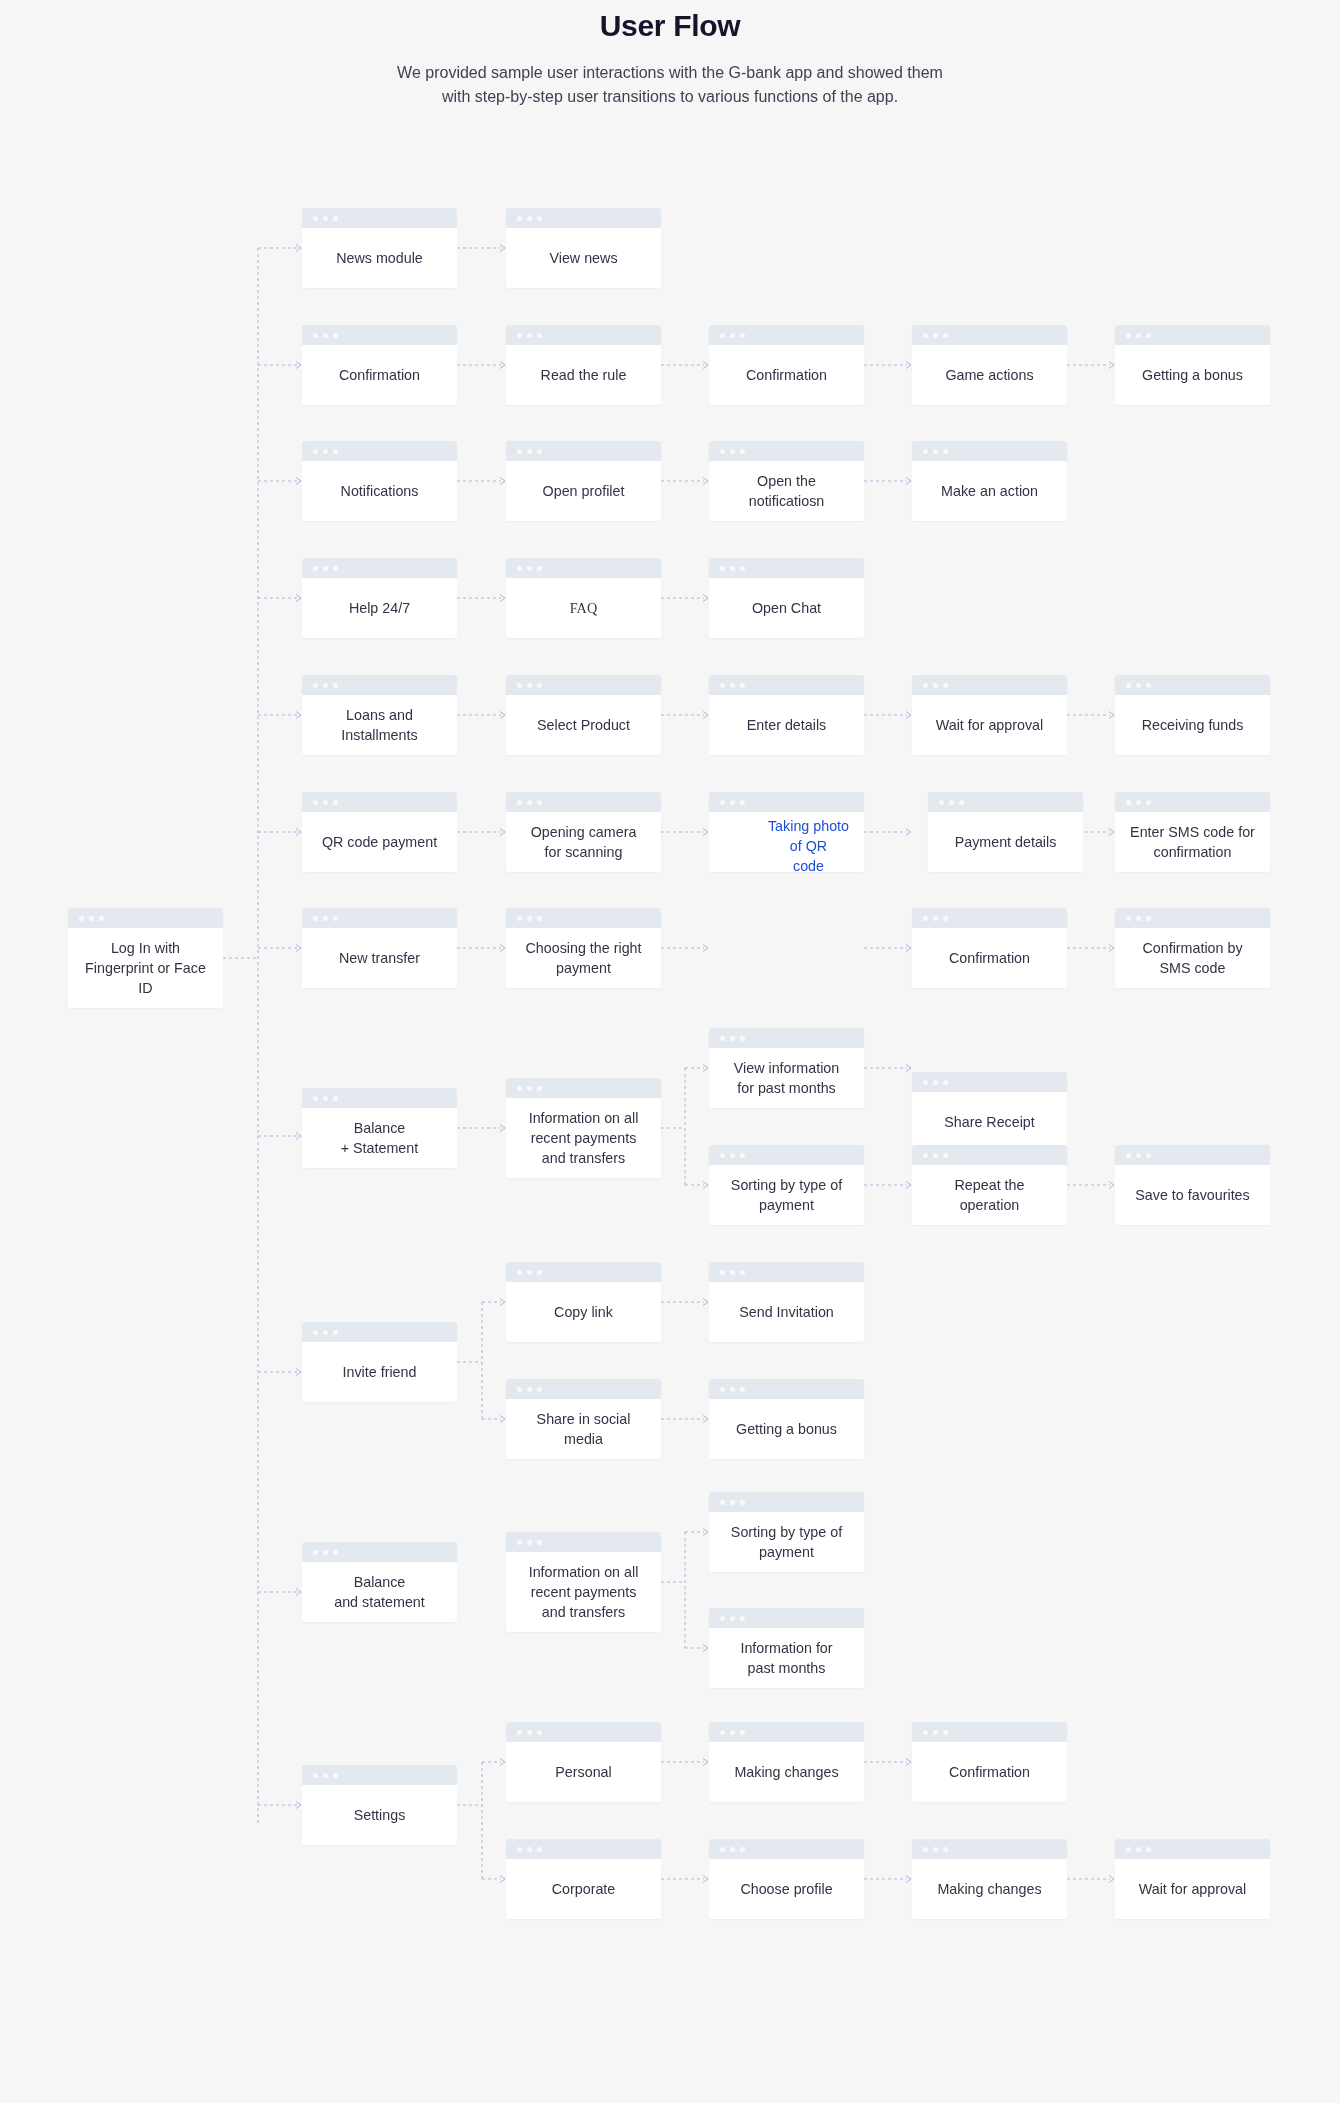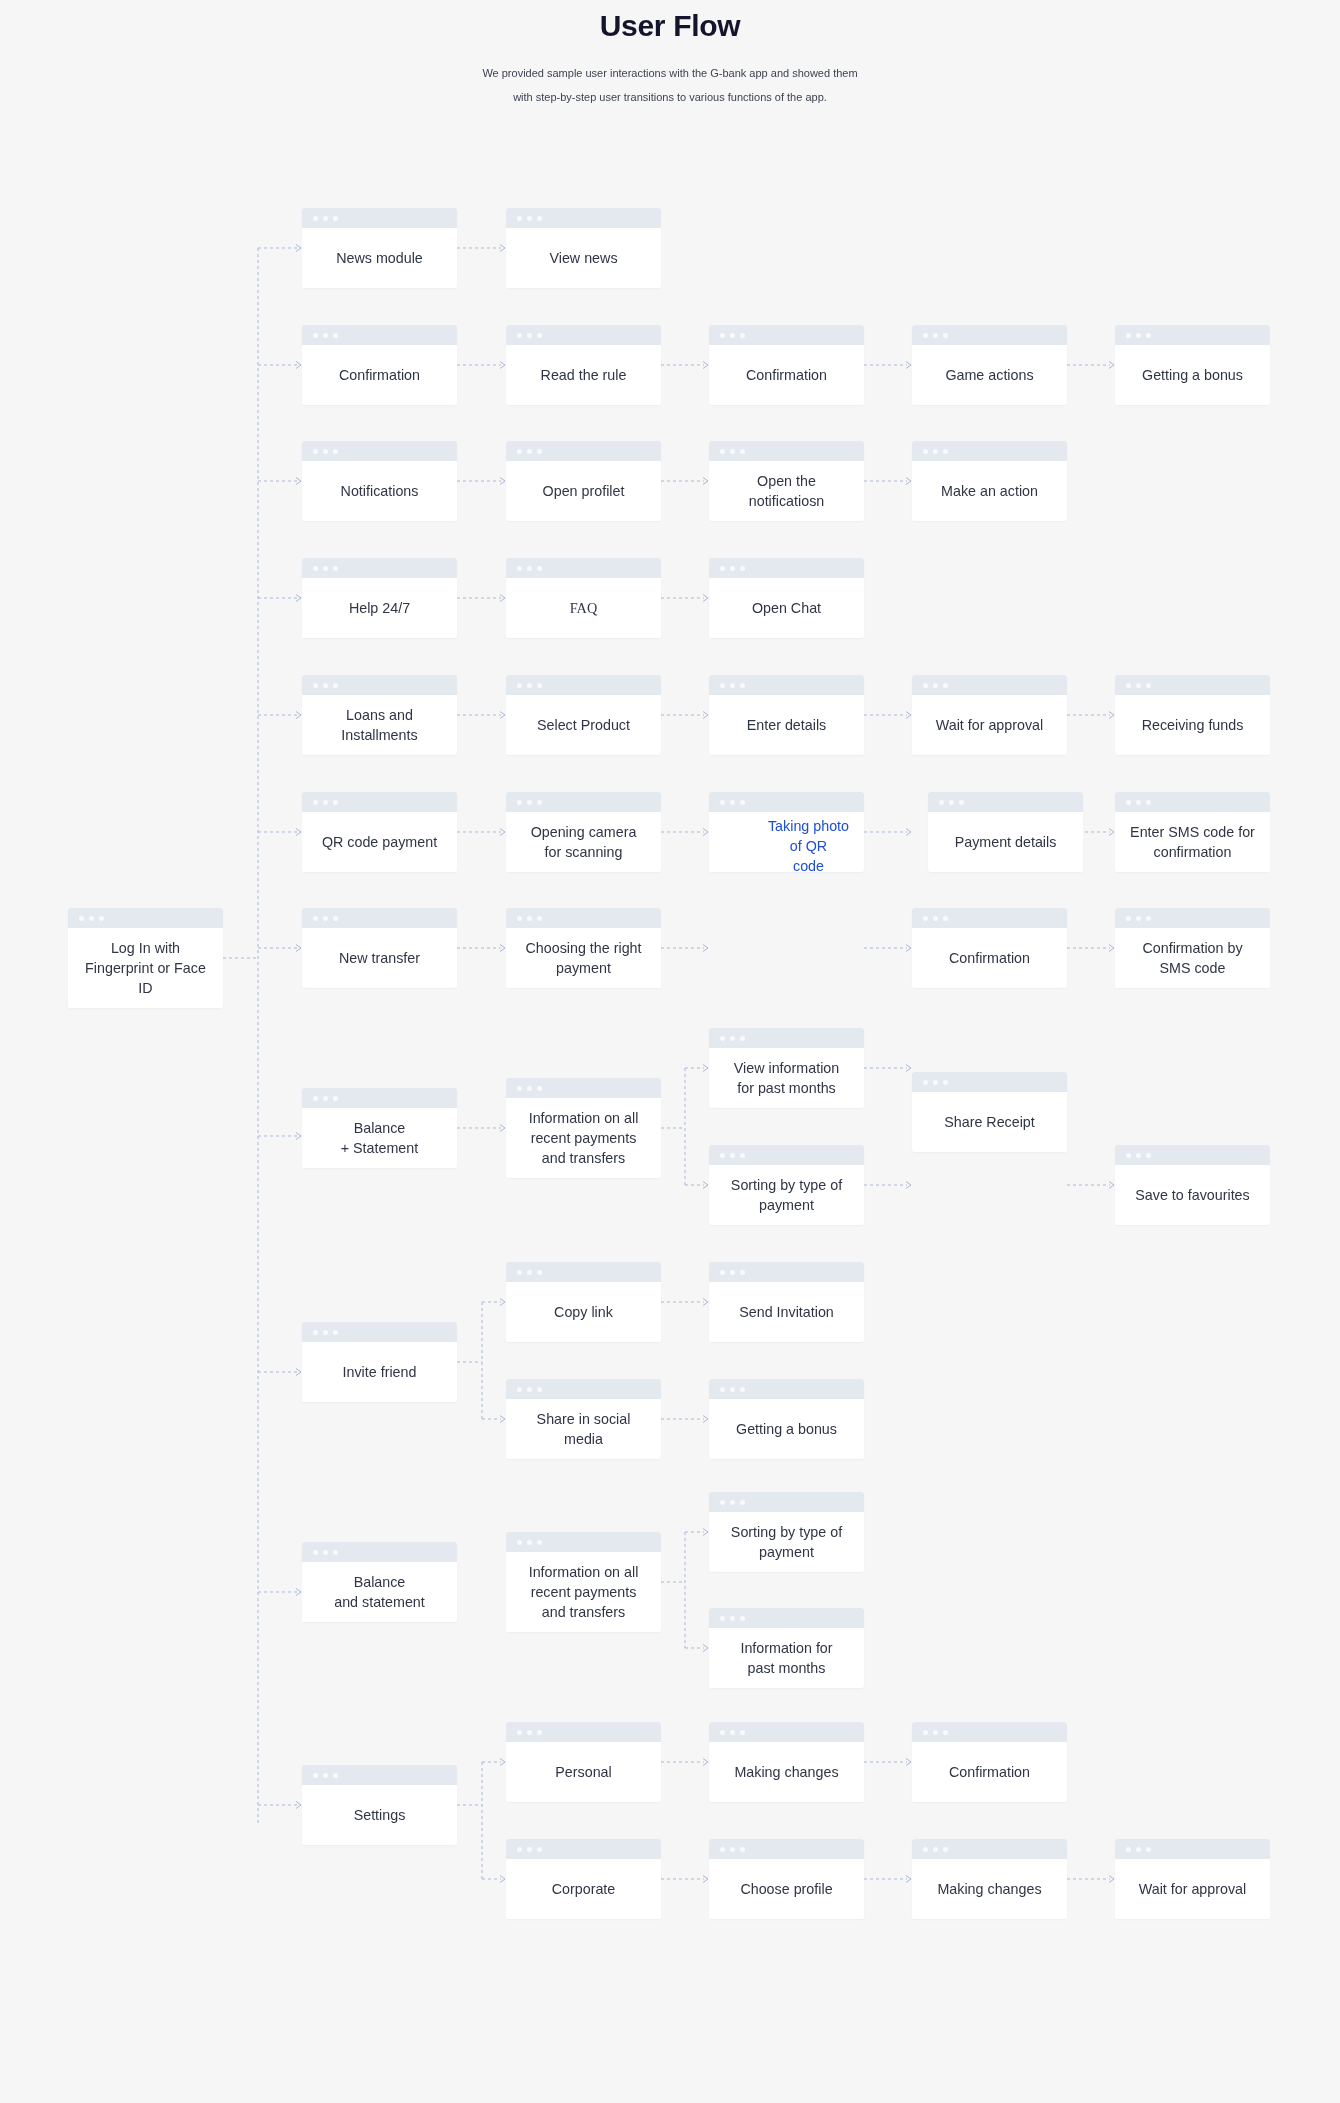--- a/index.html
+++ b/index.html
@@ -20,21 +20,21 @@
   #page-title {
     font-size: 30px;
     font-weight: bold;
     color: #14142b;
     letter-spacing: -0.3px;
     line-height: 44px;
   }
 
   #page-subtitle {
     margin-top: 13px;
-    font-size: 11px;
+    font-size: 16px;
     line-height: 24px;
     color: #3d4352;
     font-weight: 400;
   }
   #page-subtitle .sub-line { display: block; }
 
   
   #flow-canvas {
     position: absolute;
     left: 0; top: 0;
@@ -557,20 +557,31 @@
       <div class="node-titlebar" style="background: rgb(228, 233, 240);">
         <span class="dot" style="background: rgb(247, 249, 251);"></span>
         <span class="dot" style="background: rgb(247, 249, 251);"></span>
         <span class="dot" style="background: rgb(247, 249, 251);"></span>
       </div>
       <div class="node-body">
         <div class="node-label" style="color: rgb(47, 53, 69);">Sorting by type of
 payment</div>
       </div>
     </div>
+    <div class="node" style="left: 912px; top: 1145px; width: 155px; height: 80px; background: rgb(255, 255, 255);">
+      <div class="node-titlebar" style="background: rgb(228, 233, 240);">
+        <span class="dot" style="background: rgb(247, 249, 251);"></span>
+        <span class="dot" style="background: rgb(247, 249, 251);"></span>
+        <span class="dot" style="background: rgb(247, 249, 251);"></span>
+      </div>
+      <div class="node-body">
+        <div class="node-label" style="color: rgb(47, 53, 69);">Repeat the
+operation</div>
+      </div>
+    </div>
     <div class="node" style="left: 1115px; top: 1145px; width: 155px; height: 80px; background: rgb(255, 255, 255);">
       <div class="node-titlebar" style="background: rgb(228, 233, 240);">
         <span class="dot" style="background: rgb(247, 249, 251);"></span>
         <span class="dot" style="background: rgb(247, 249, 251);"></span>
         <span class="dot" style="background: rgb(247, 249, 251);"></span>
       </div>
       <div class="node-body">
         <div class="node-label" style="color: rgb(47, 53, 69);">Save to favourites</div>
       </div>
     </div>

